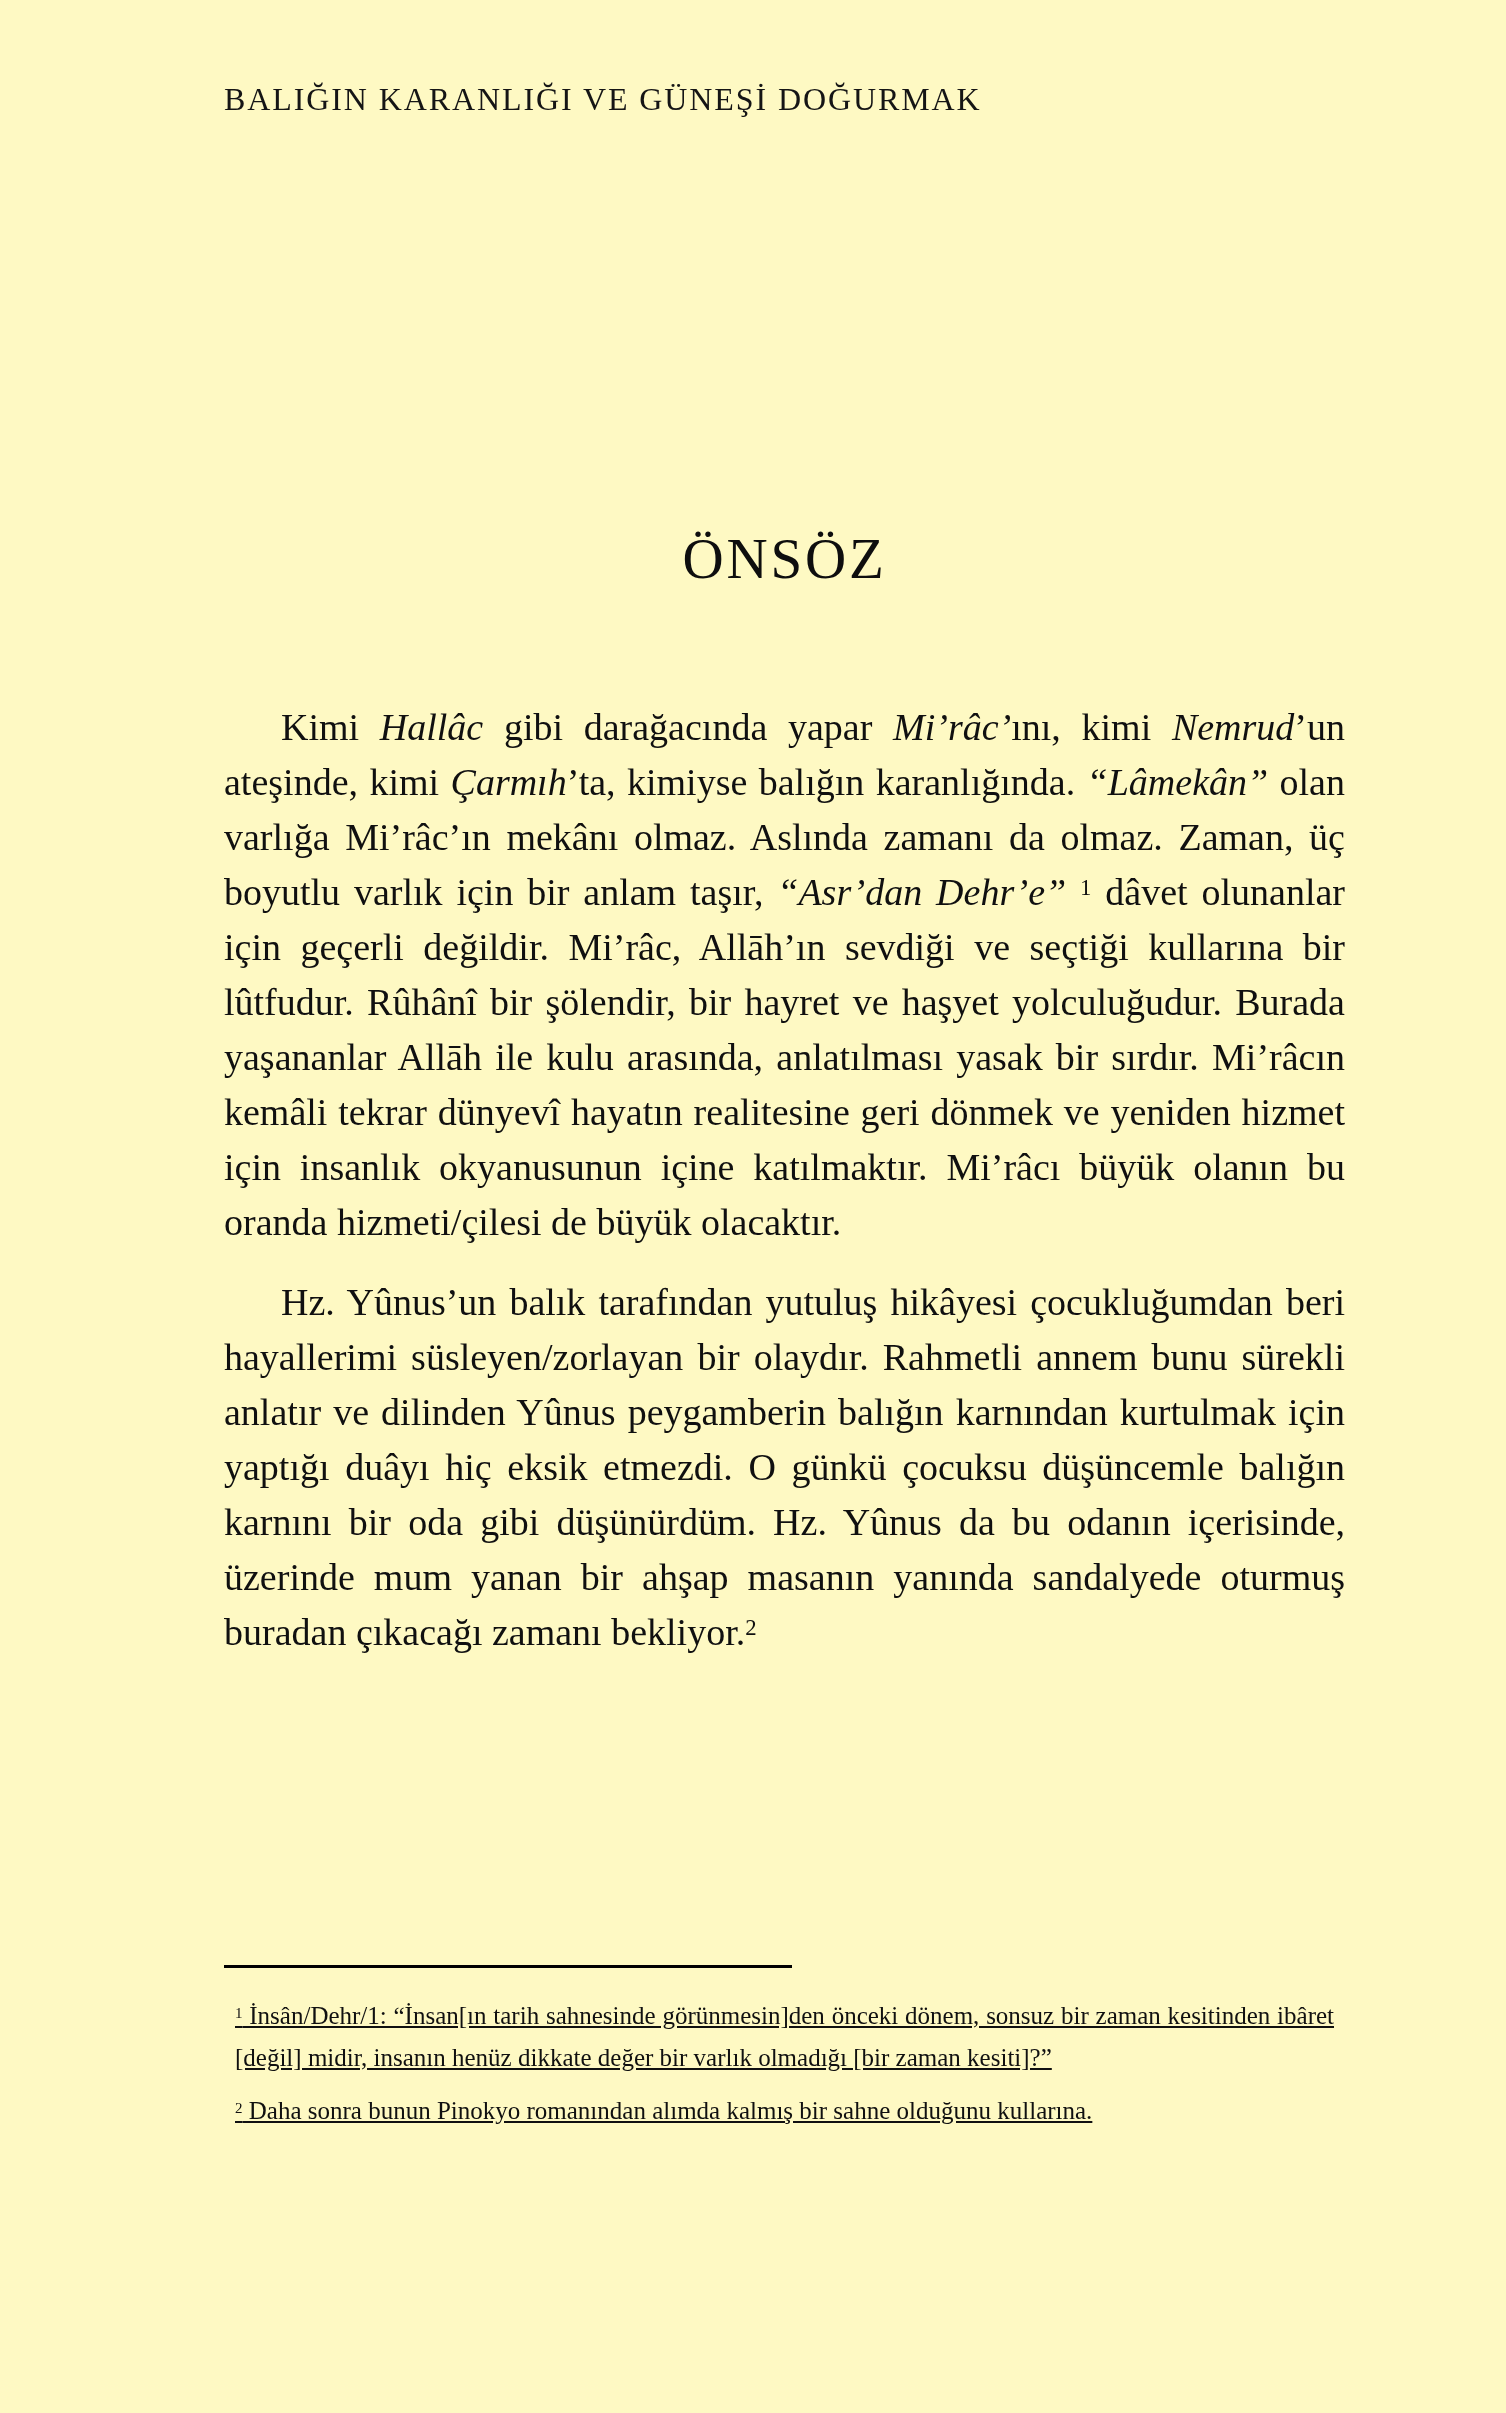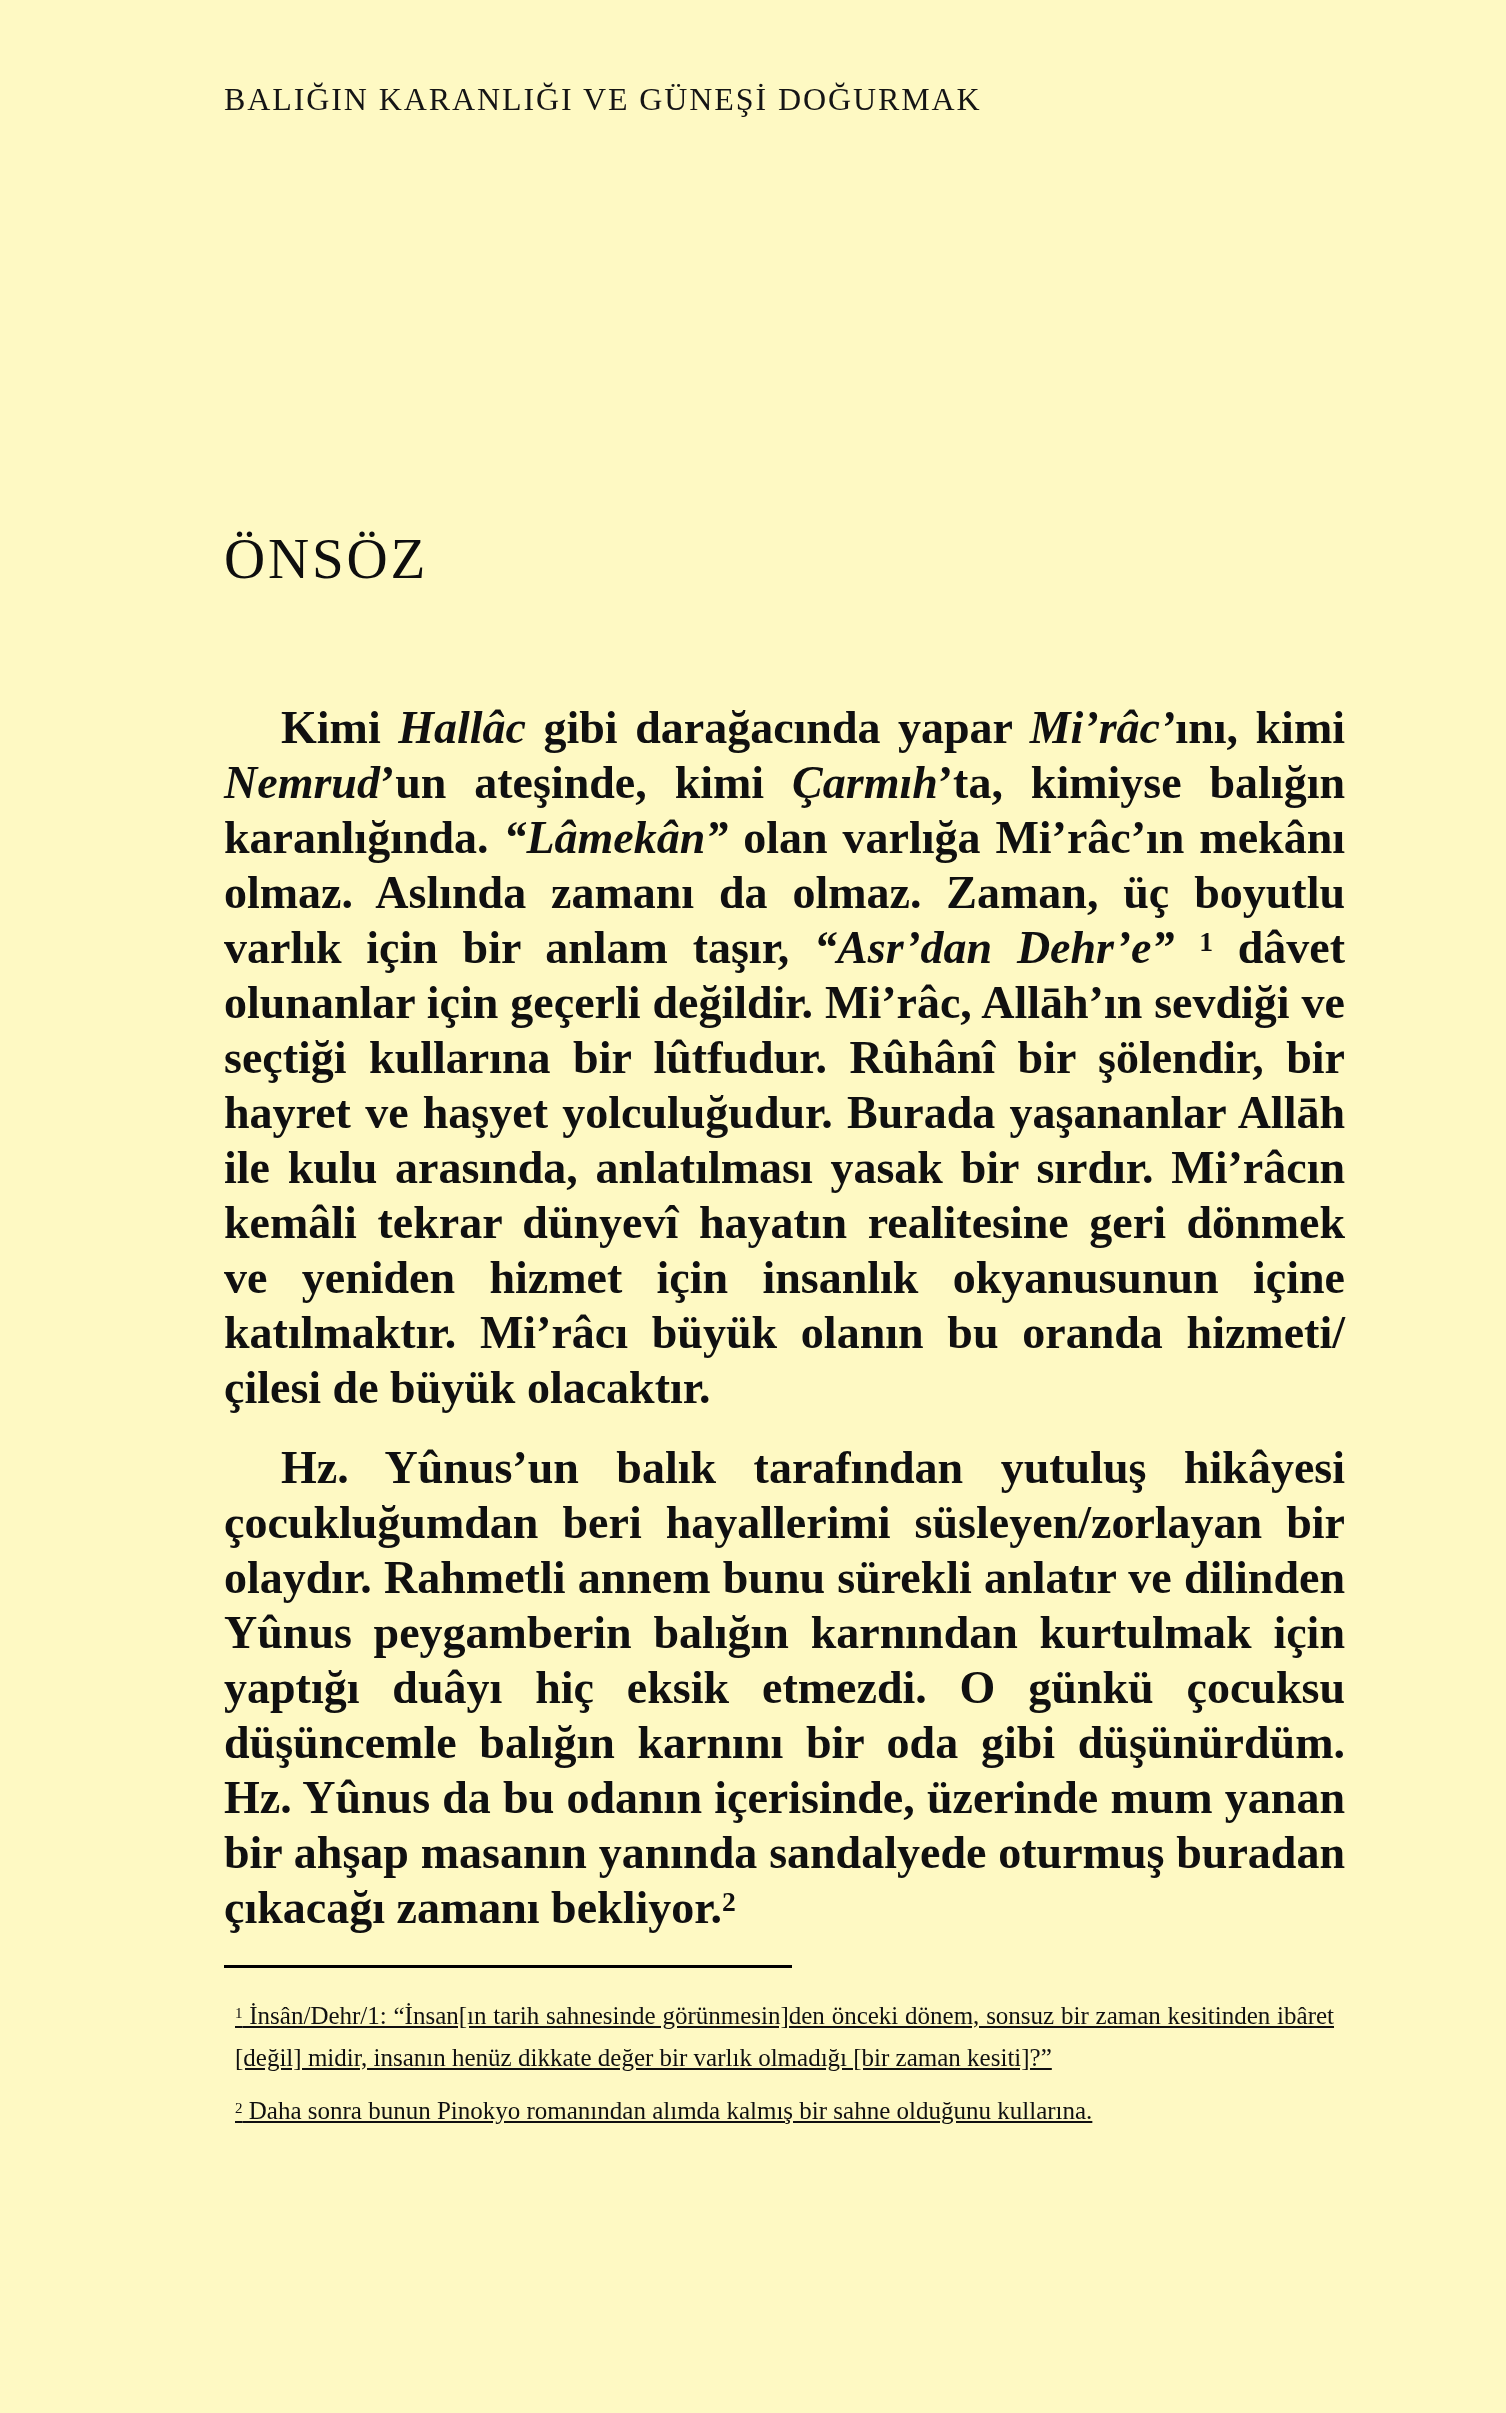--- a/index.html
+++ b/index.html
@@ -23,39 +23,38 @@
     font-size: 32px;
     letter-spacing: 1.9px;
     white-space: nowrap;
     color: #151515;
   }
   .chapter-title {
     position: absolute;
     left: 224px;
     width: 1121px;
     top: 526px;
-    text-align: left;
+    text-align: center;
     font-size: 57px;
     letter-spacing: 2.8px;
     color: #0e0e0e;
   }
   .body-text {
     position: absolute;
     left: 224px;
     width: 1121px;
     top: 700px;
   }
   .body-text p {
     margin: 0 0 24.6px 0;
-    font-size: 46px;
+    font-size: 38px;
     line-height: 55px;
     text-align: justify;
     text-indent: 57px;
     color: #101010;
-    font-weight: bold;
   }
   .it { font-style: italic; }
   sup, .sup {
     font-size: 0.60em;
     line-height: 0;
     vertical-align: 0.42em;
   }
   .footnotes {
     position: absolute;
     left: 224px;

